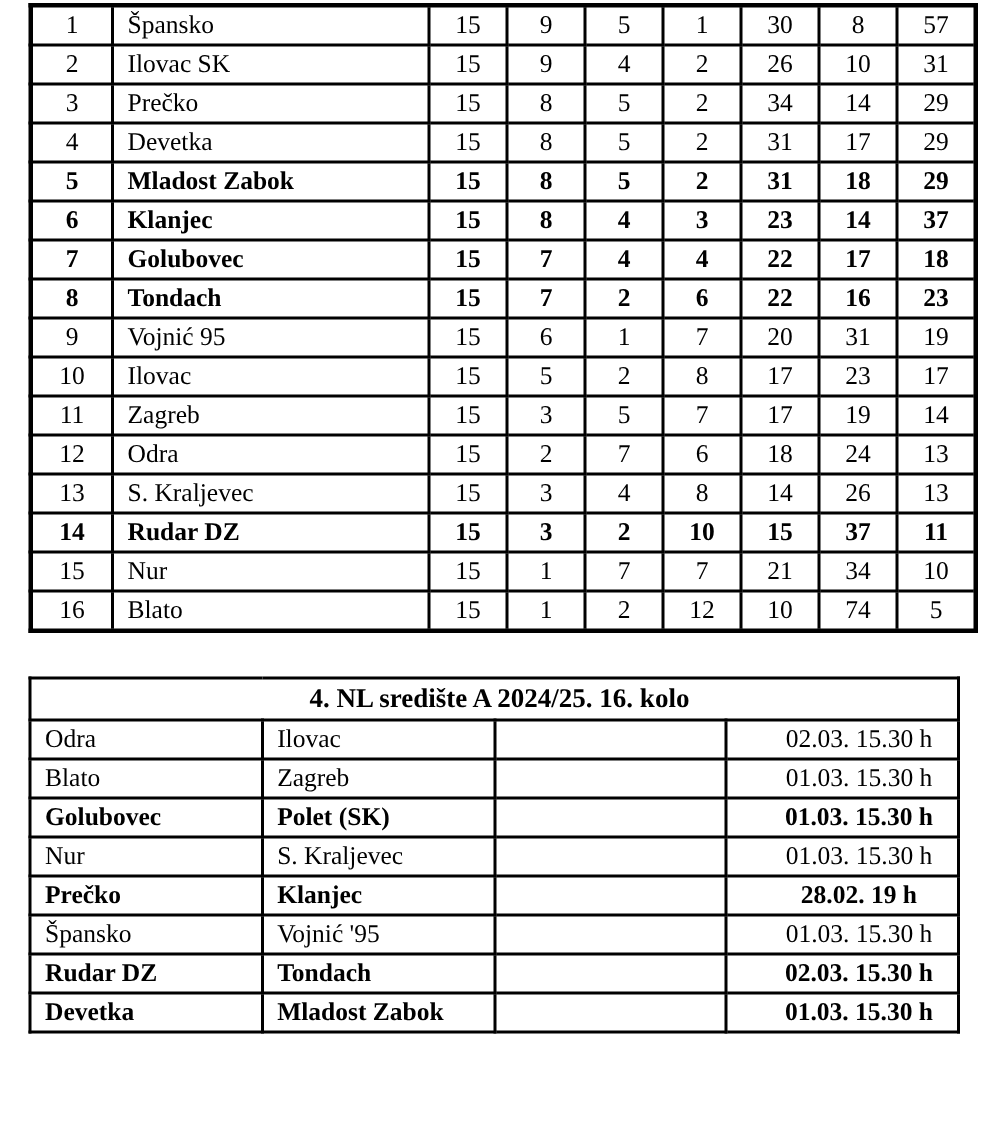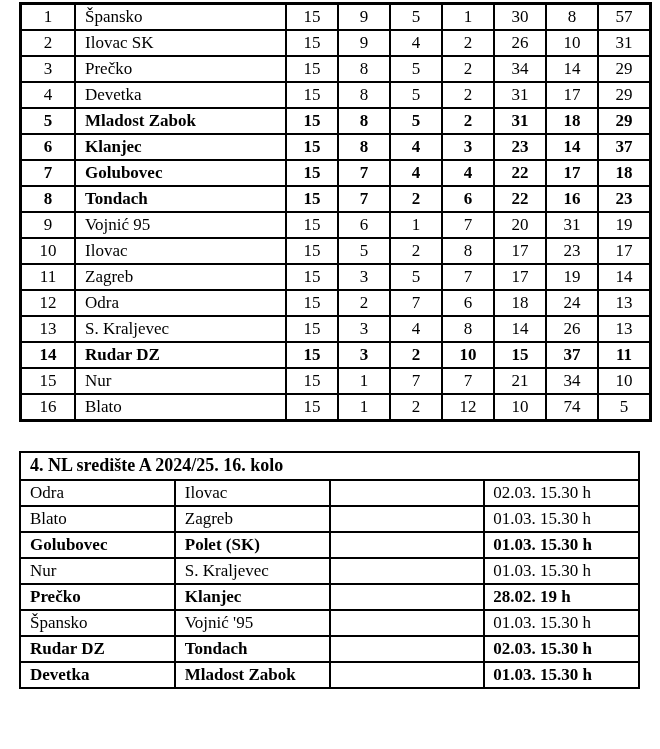--- a/index.html
+++ b/index.html
@@ -50,28 +50,28 @@
     letter-spacing: 0.2px;
   }
   .standings td.pos   { width: 48px;  text-align: center; }
   .standings td.team  { width: 198px; text-align: left; padding-left: 9px; }
   .standings td.num   { width: 46px;  text-align: center; }
   tr.bold td { font-weight: bold; }
   
   .fixtures .title-cell {
     font-weight: bold;
     font-size: 18px;
-    text-align: left;
+    text-align: center;
     padding-left: 9px;
     height: 26px;
   }
   .fixtures td.home   { width: 118px; text-align: left; padding-left: 9px; }
   .fixtures td.away   { width: 160px; text-align: left; padding-left: 9px; }
   .fixtures td.result { width: 48px; }
-  .fixtures td.when   { width: 260px; text-align: left; padding-left: 8px; }
+  .fixtures td.when   { width: 260px; text-align: center; padding-left: 24px; }
 </style>
 </head>
 <body>
 
 <div class="page">
 
   <table class="standings">
     <tbody>
 
     <tr>

